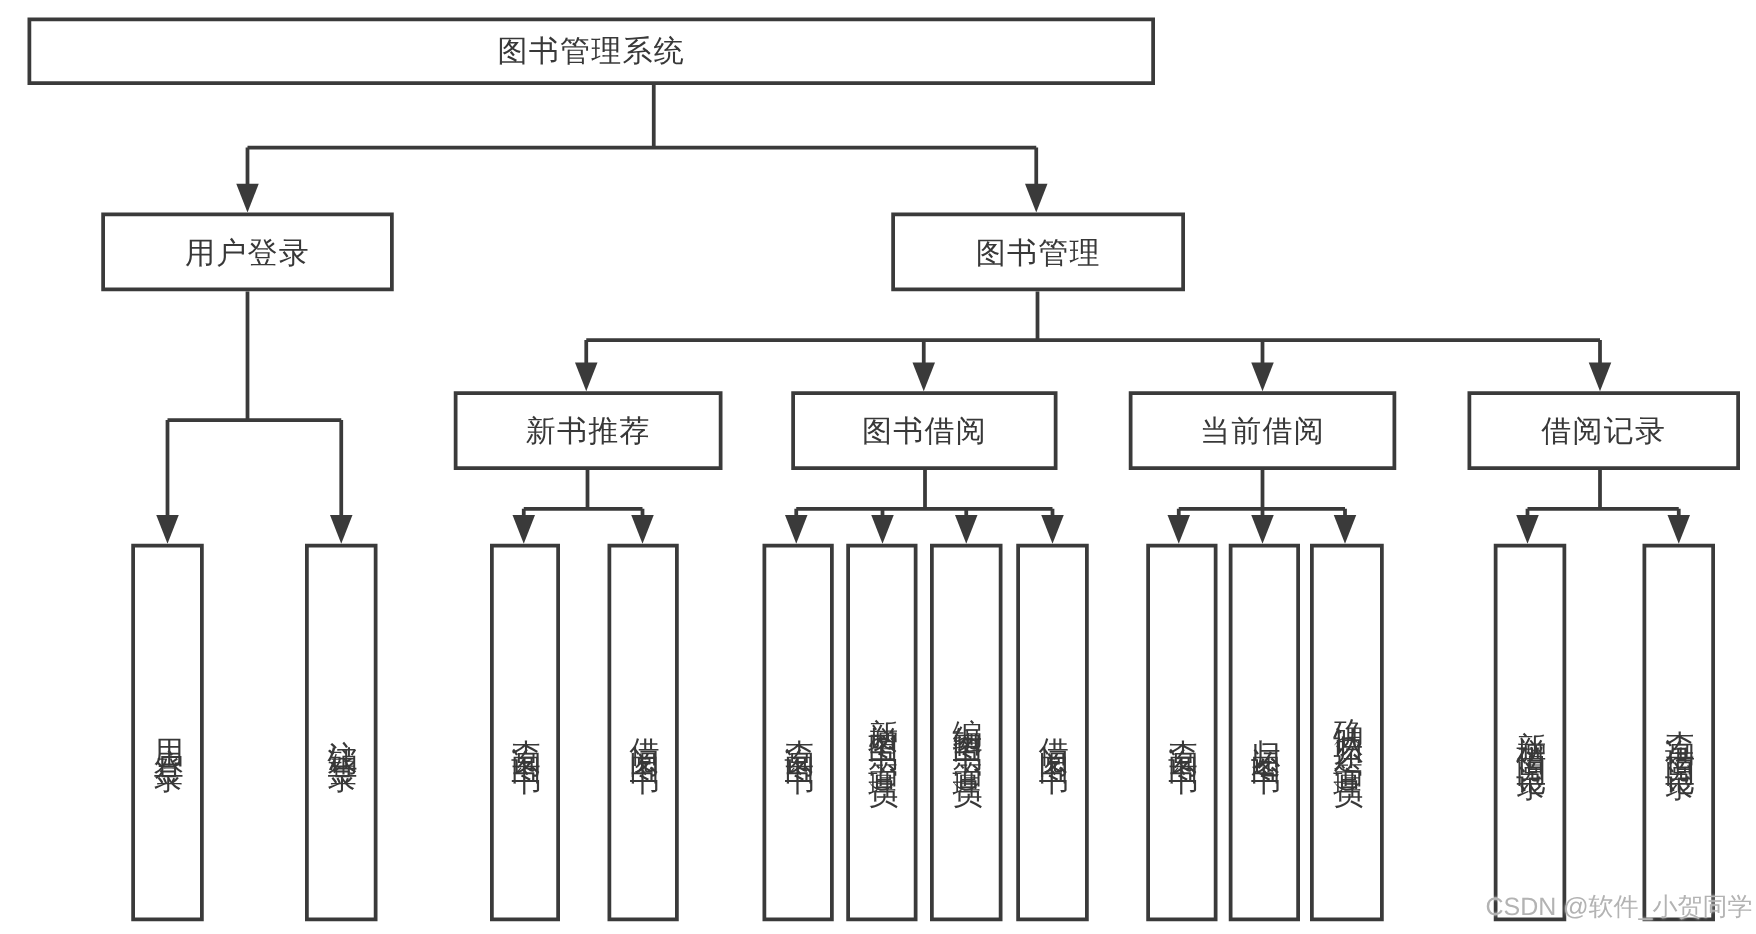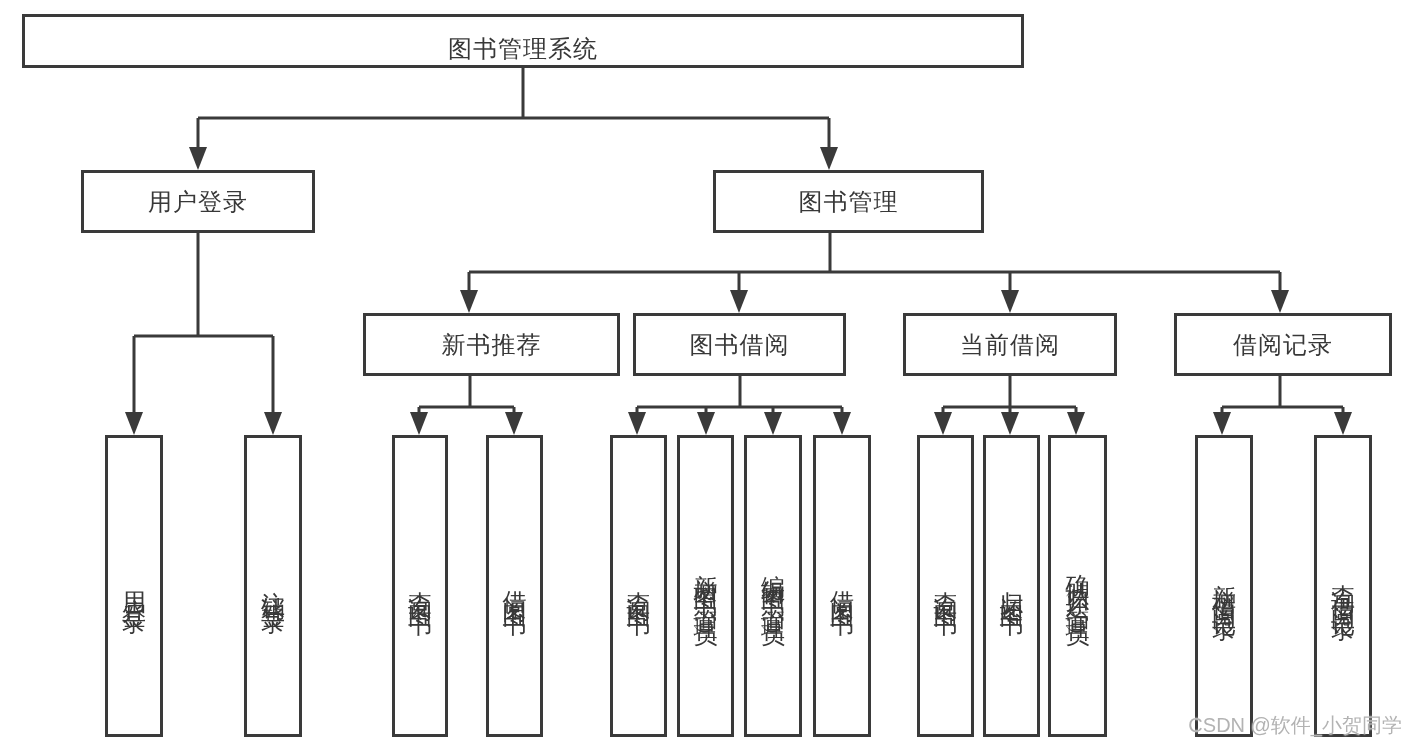--- a/index.html
+++ b/index.html
@@ -87,32 +87,32 @@
     <path d="M1010,376 V407 M943,407 H1076 M943,407 V413 M1010,407 V413 M1076,407 V413"></path>
     <polygon points="934,412 952,412 943,435"></polygon>
     <polygon points="1001,412 1019,412 1010,435"></polygon>
     <polygon points="1067,412 1085,412 1076,435"></polygon>
 
     <path d="M1280,376 V407 M1222,407 H1343 M1222,407 V413 M1343,407 V413"></path>
     <polygon points="1213,412 1231,412 1222,435"></polygon>
     <polygon points="1334,412 1352,412 1343,435"></polygon>
   </svg>
 
-  <div class="box root-box" style="left:22px;top:14px;width:1002px;align-items:flex-end;">
+  <div class="box root-box" style="left:22px;top:14px;width:902px;">
     <span>图书管理系统</span>
   </div>
 
   <div class="box hbox" style="left:81px;top:170px;width:234px;">
     <span>用户登录</span>
   </div>
-  <div class="box hbox" style="left:713px;top:170px;width:271px;">
+  <div class="box hbox" style="left:713px;top:170px;width:235px;">
     <span>图书管理</span>
   </div>
 
-  <div class="box hbox" style="left:363px;top:313px;width:257px;font-family:Liberation Mono, monospace;">
+  <div class="box hbox" style="left:363px;top:313px;width:215px;font-family:Liberation Mono, monospace;">
     <span>新书推荐</span>
   </div>
   <div class="box hbox" style="left:633px;top:313px;width:213px;">
     <span>图书借阅</span>
   </div>
   <div class="box hbox" style="left:903px;top:313px;width:214px;text-align:center;">
     <span>当前借阅</span>
   </div>
   <div class="box hbox" style="left:1174px;top:313px;width:218px;">
     <span>借阅记录</span>

